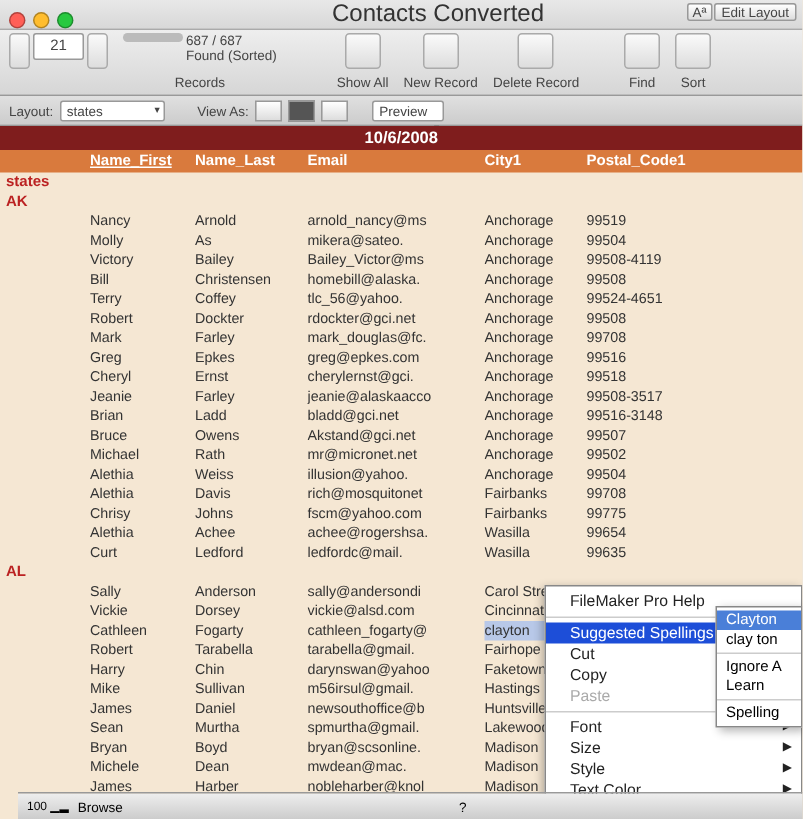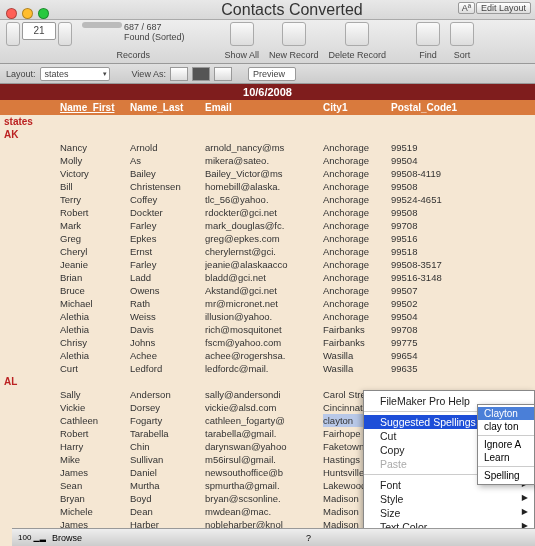--- a/index.html
+++ b/index.html
@@ -356,22 +356,22 @@
 
   <div class="ctxmenu">
     <div class="ctxitem">FileMaker Pro Help</div>
     <div class="ctxsep"></div>
     <div class="ctxitem hl parent">Suggested Spellings</div>
     <div class="ctxitem">Cut</div>
     <div class="ctxitem">Copy</div>
     <div class="ctxitem dis">Paste</div>
     <div class="ctxsep"></div>
     <div class="ctxitem parent">Font</div>
+    <div class="ctxitem parent">Size</div>
     <div class="ctxitem parent">Style</div>
-    <div class="ctxitem parent">Size</div>
     <div class="ctxitem parent">Text Color</div>
     <div class="ctxsep"></div>
     <div class="ctxitem parent">Insert</div>
 
   </div>
 
   <div class="submenu" style="right:0; top:320px; width:58px; overflow:hidden;">
     <div class="subitem hl">Clayton</div>
     <div class="subitem">clay ton</div>
     <div class="subsep"></div>

